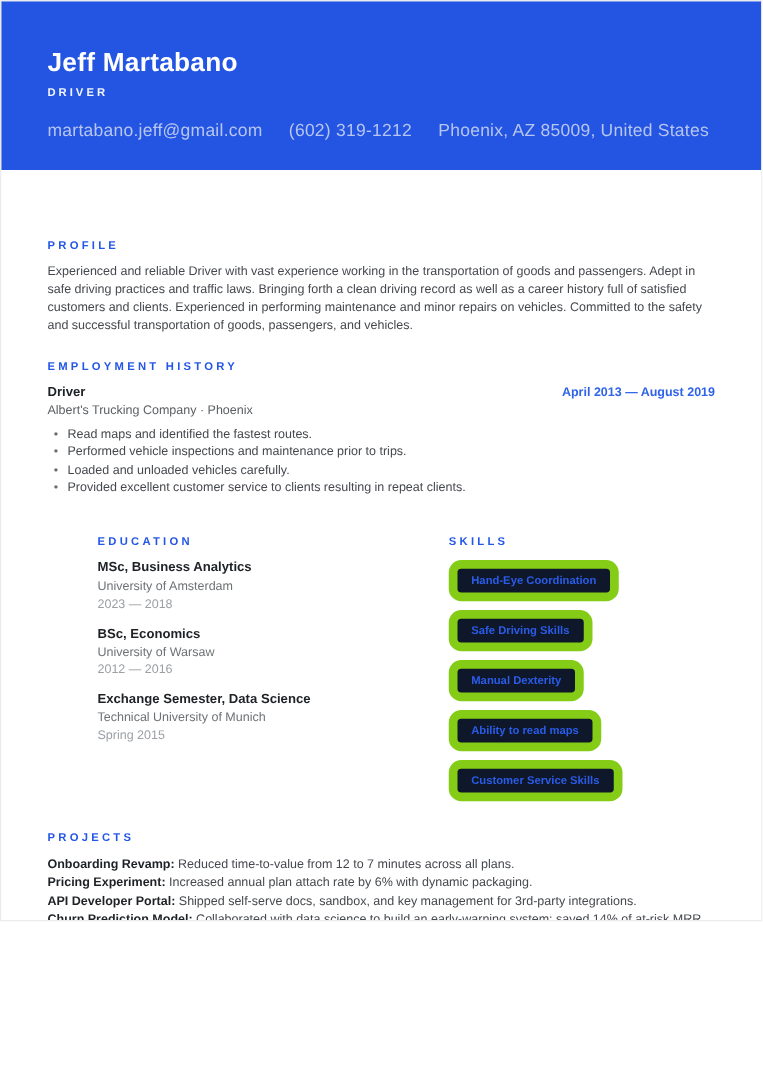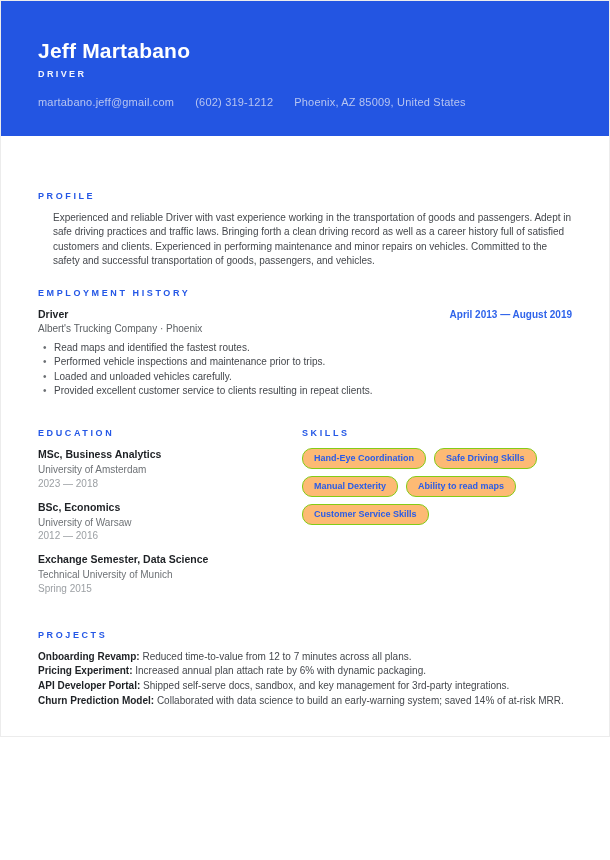--- a/index.html
+++ b/index.html
@@ -34,37 +34,36 @@
     font-size: 9px;
     font-weight: 700;
     letter-spacing: 2.4px;
     margin-top: 6px;
   }
   .contact {
     margin-top: 17px;
     display: flex;
     gap: 21px;
     color: #b7c5f1;
-    font-size: 11px;
+    font-size: 14px;
     letter-spacing: 0.2px;
   }
   
   .content { padding: 55px 37px 0 37px; }
   .section-heading {
     color: #2457e6;
     font-size: 9px;
     font-weight: 700;
     letter-spacing: 2.6px;
     margin-bottom: 10px;
   }
   .body-text {
     font-size: 10px;
     line-height: 14.4px;
     color: #45484d;
-    margin-left: 15px;
   }
   .section-profile { margin-bottom: 19px; }
   
   .section-employment { margin-bottom: 29px; }
   .job { margin-top: 5px; }
   .job-head {
     display: flex;
     justify-content: space-between;
     align-items: baseline;
   }
@@ -96,22 +95,23 @@
   }
   .job-bullets li::before {
     content: "•";
     position: absolute;
     left: 5px;
     color: #6b6f73;
   }
   
   .two-col {
     display: flex;
-    gap: 1px;
+    gap: 18px;
     margin-bottom: 24px;
+    margin-left: 40px;
   }
   .col-left { width: 263px; flex: none; }
   .col-right { flex: 1; }
   .edu-entry { margin-bottom: 12px; }
   .edu-degree {
     font-size: 10.5px;
     font-weight: 700;
     color: #1e2125;
     margin-bottom: 3px;
   }
@@ -124,22 +124,22 @@
     font-size: 10px;
     color: #9ca0a4;
     margin-top: 1px;
   }
   .chips {
     display: flex;
     flex-wrap: wrap;
     gap: 7px 8px;
   }
   .chip {
-    border: 1px solid #84cc16;
-    background: #fdba74;
+    border: 7px solid #84cc16;
+    background: #0f172a;
     color: #2a5ce8;
     font-size: 9px;
     font-weight: 600;
     border-radius: 10px;
     padding: 4px 11px 5px 11px;
     white-space: nowrap;
   }
   
   .section-projects { margin-bottom: 29px; }
   .project-line {

